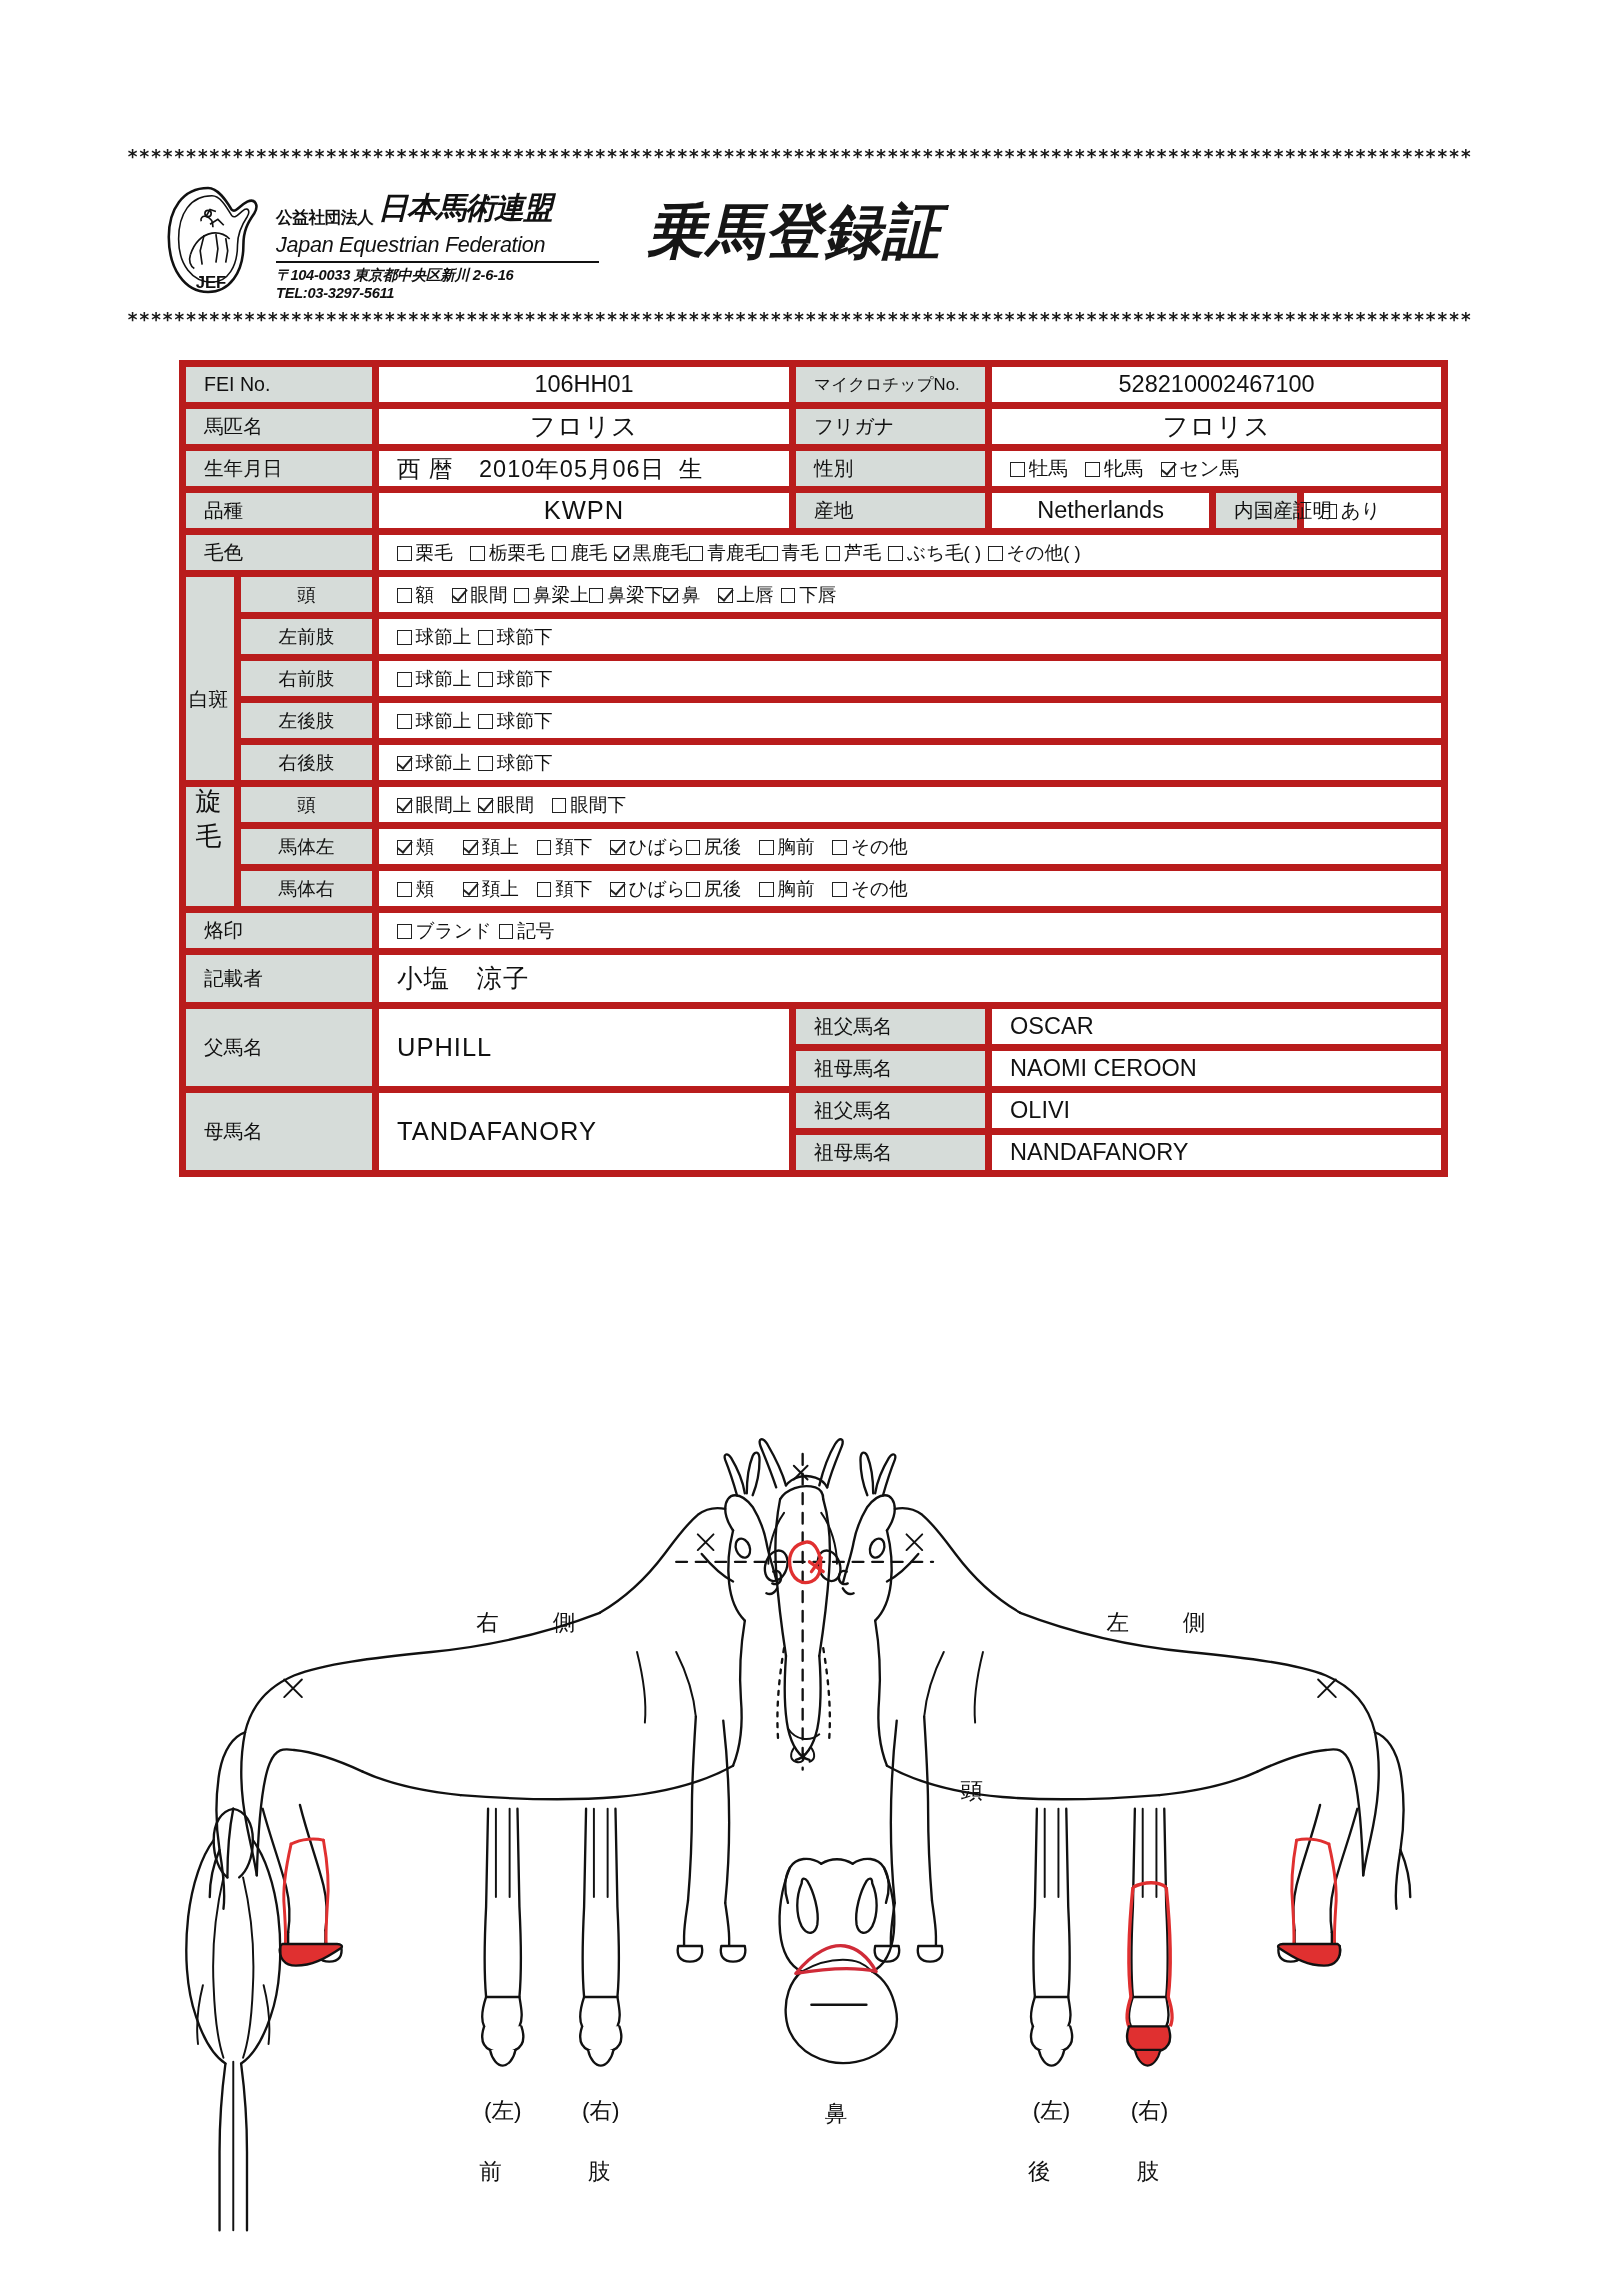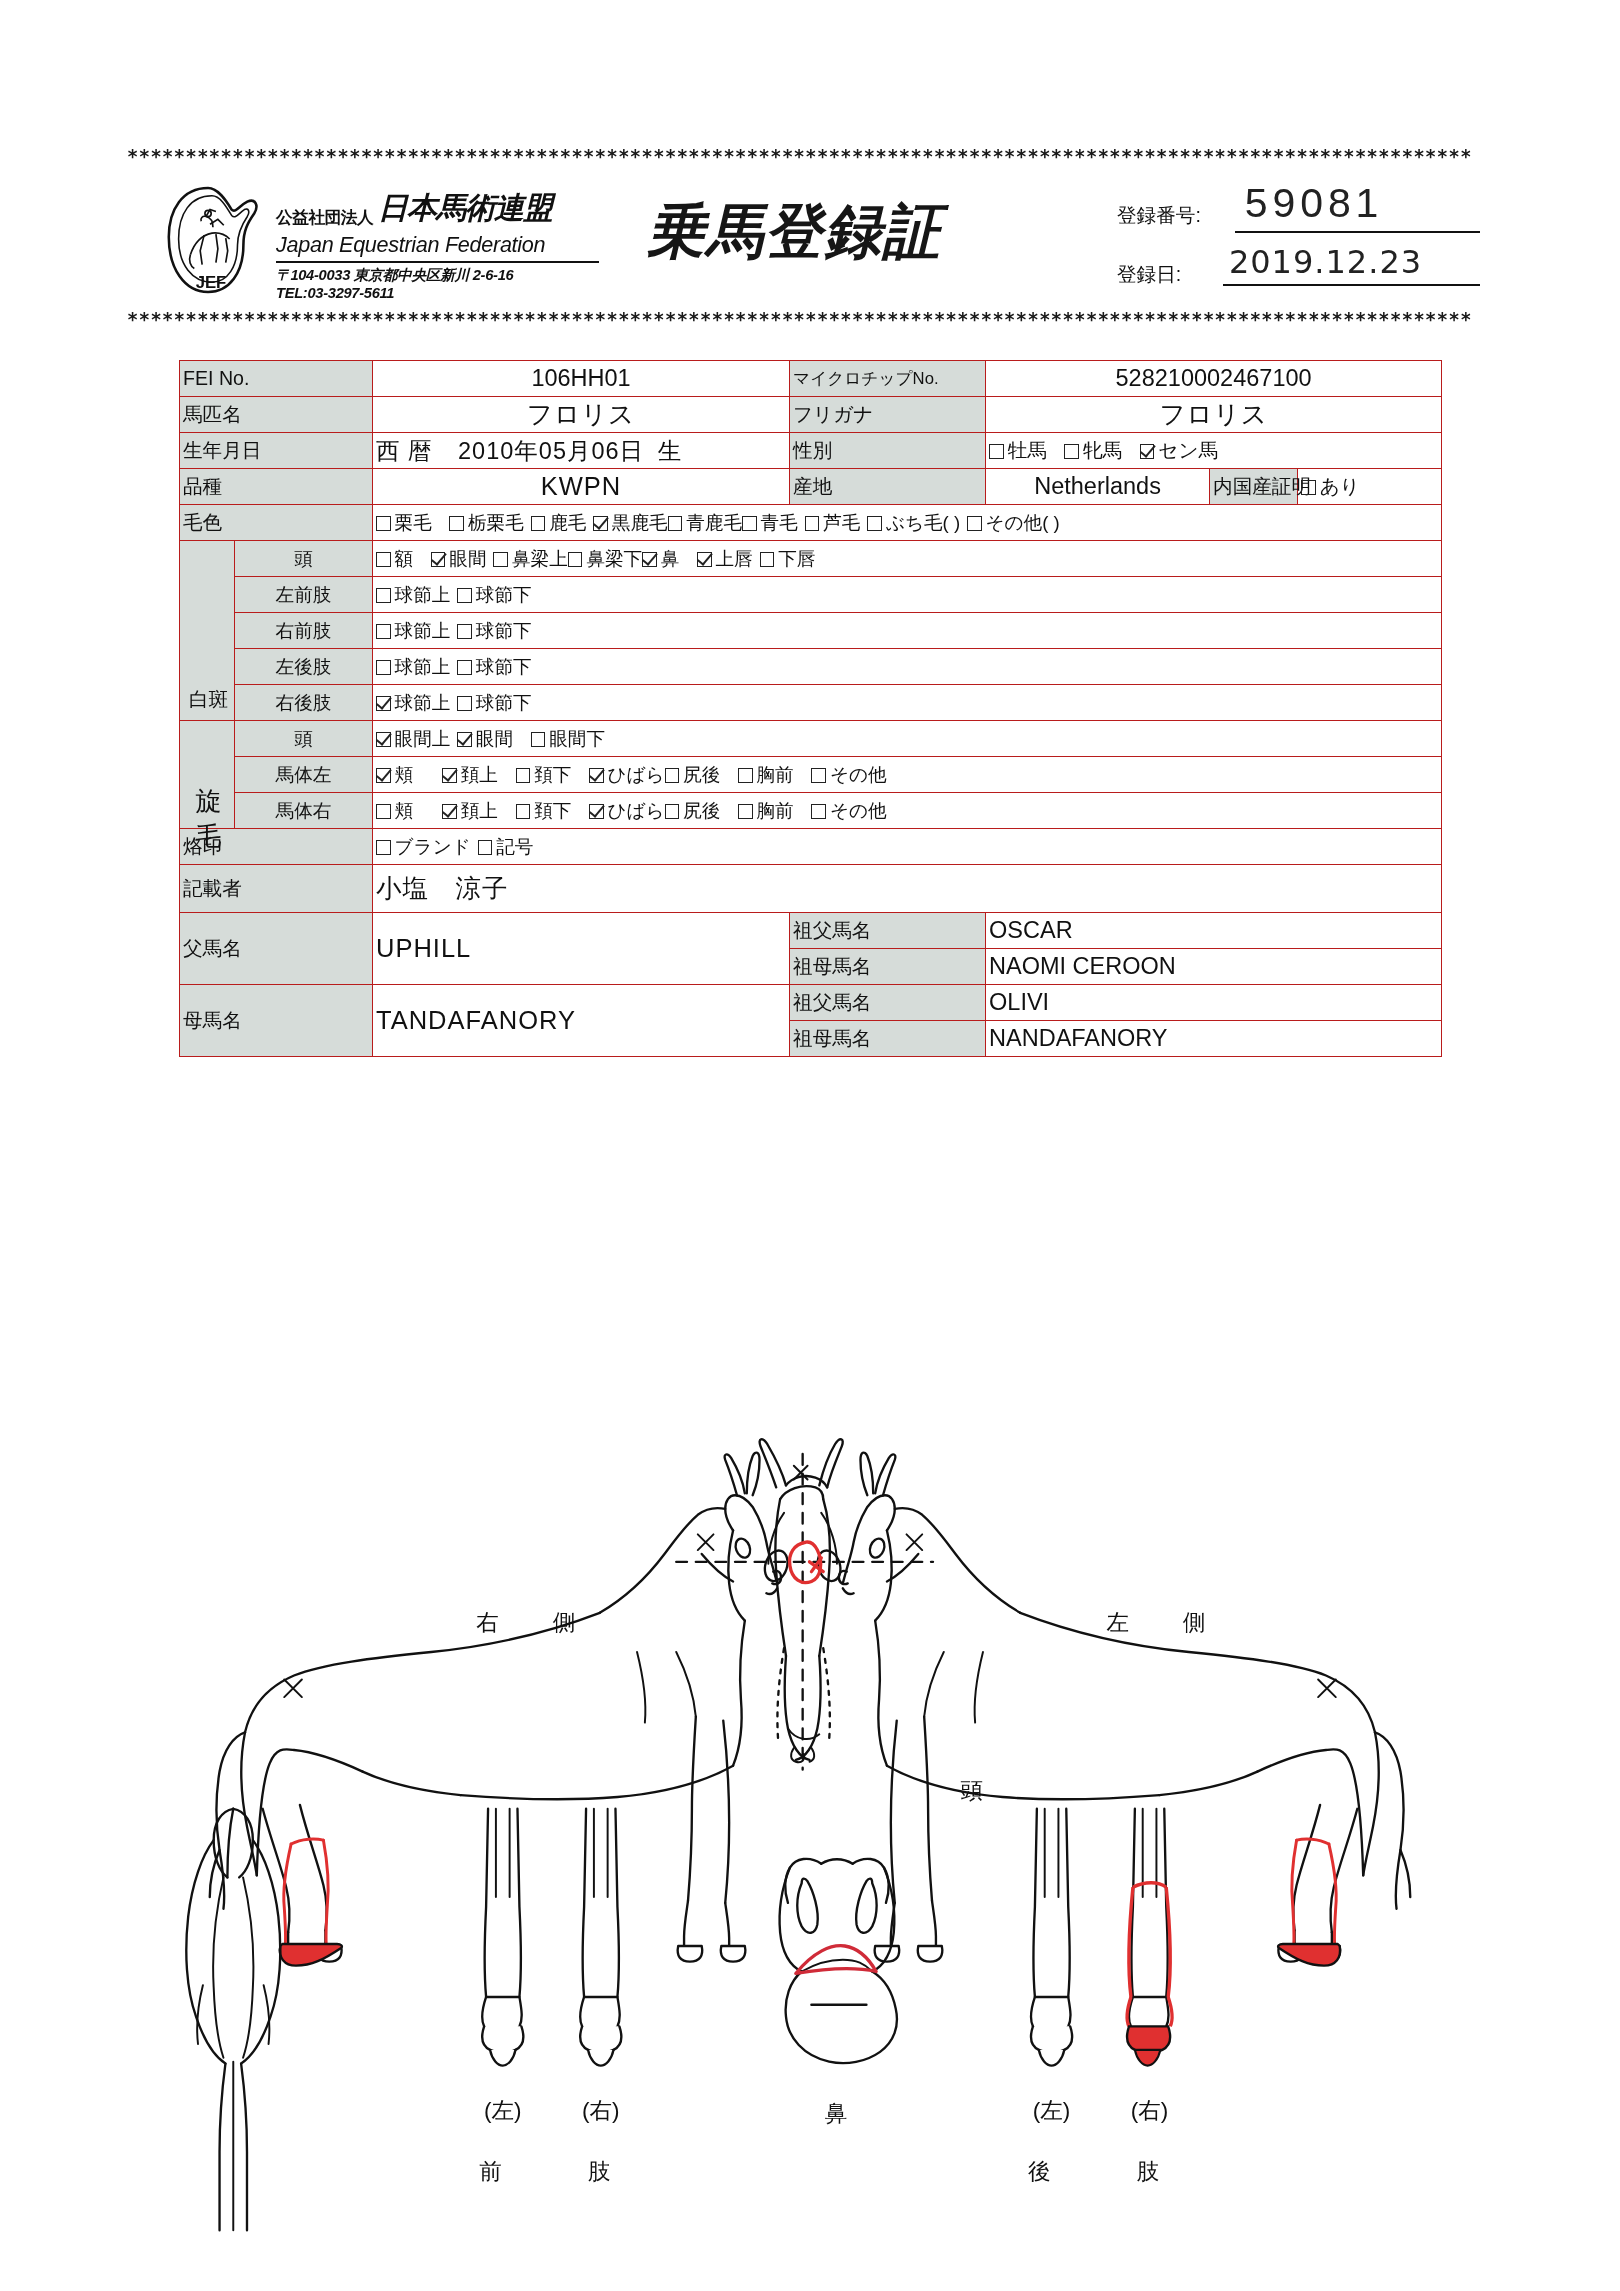--- a/index.html
+++ b/index.html
@@ -47,21 +47,21 @@
   .regval span{position:absolute;left:9.8px;bottom:3.9px;
     font-size:41px;letter-spacing:4.9px;white-space:nowrap;color:#222;}
   .regrow.date .reglabel{top:17.6px;}
   .regrow.date .regval{left:106px;width:257px;height:45px;border-bottom:2.9px solid #111;}
   .regrow.date .regval span{font-size:32px;letter-spacing:1px;
     font-family:"DejaVu Sans",sans-serif;left:5.9px;bottom:2.9px;}
 
   
   .tbl{position:absolute;left:179px;top:360px;width:1261px;
     border-collapse:collapse;table-layout:fixed;}
-  .tbl td{border:1px solid #b91c1c;padding:0 3px;height:35px;
+  .tbl td{border:7px solid #b91c1c;padding:0 18px;height:35px;
     font-size:19.6px;vertical-align:middle;background:#fff;}
   .tbl td.hd{background:#d6dcd9;white-space:nowrap;}
   .tbl td.ctr{text-align:center;}
   .tbl .big{font-size:25.5px;letter-spacing:1px;}
   .tbl .mid{font-size:23.5px;}
   .tbl td.thin{height:29px;font-size:18.6px;}
   .tbl td.sub{background:#d6dcd9;text-align:center;white-space:nowrap;font-size:18.6px;}
 
   
   .cb{display:inline-block;width:14.7px;height:14.7px;border:1.6px solid #222;
@@ -124,34 +124,20 @@
       <span class="small">公益社団法人</span><span class="big">日本馬術連盟</span>
     </div>
     <div class="l2">Japan Equestrian Federation</div>
     <div class="rule"></div>
     <div class="l3">〒104-0033 東京都中央区新川 2-6-16</div>
     <div class="l4">TEL:03-3297-5611</div>
   </div>
 
   <div class="doc-title">乗馬登録証</div>
 
-  <div class="regbox">
-    <div class="regrow">
-      <div class="reglabel">登録番号:</div>
-      <div class="regval">
-        <span>59081</span>
-      </div>
-    </div>
-    <div class="regrow date">
-      <div class="reglabel">登録日:</div>
-      <div class="regval">
-        <span>2019.12.23</span>
-      </div>
-    </div>
-  </div>
 
   <table class="tbl">
     <colgroup>
       <col style="width:55px">
         <col style="width:67px">
         <col style="width:71px">
       <col style="width:227px">
         <col style="width:96px">
         <col style="width:94px">
       <col style="width:106px">

